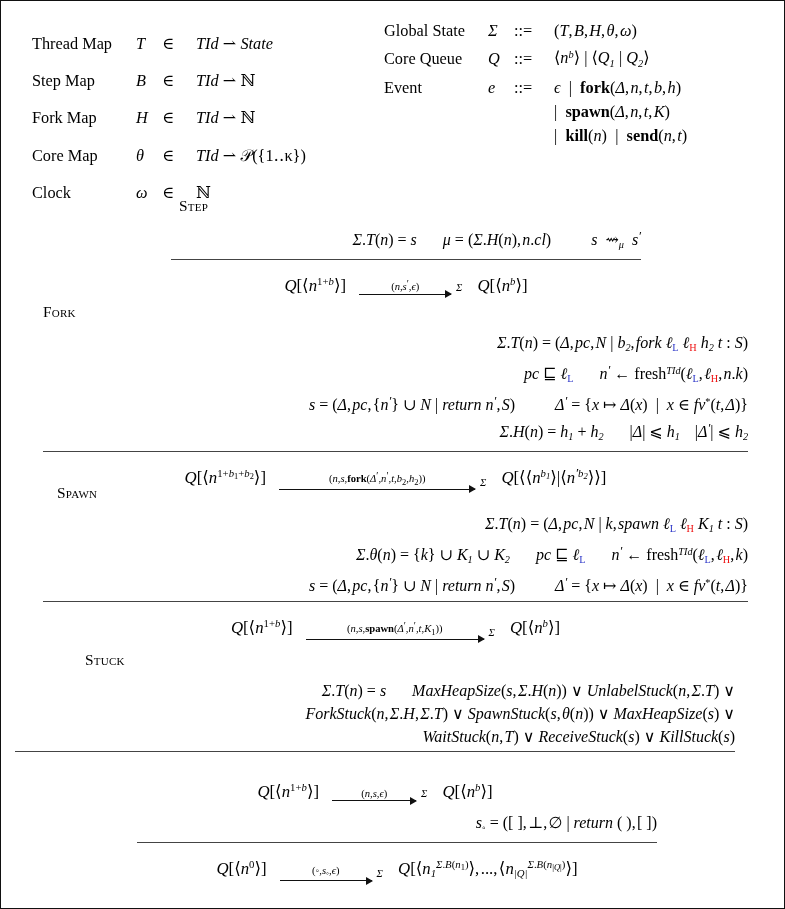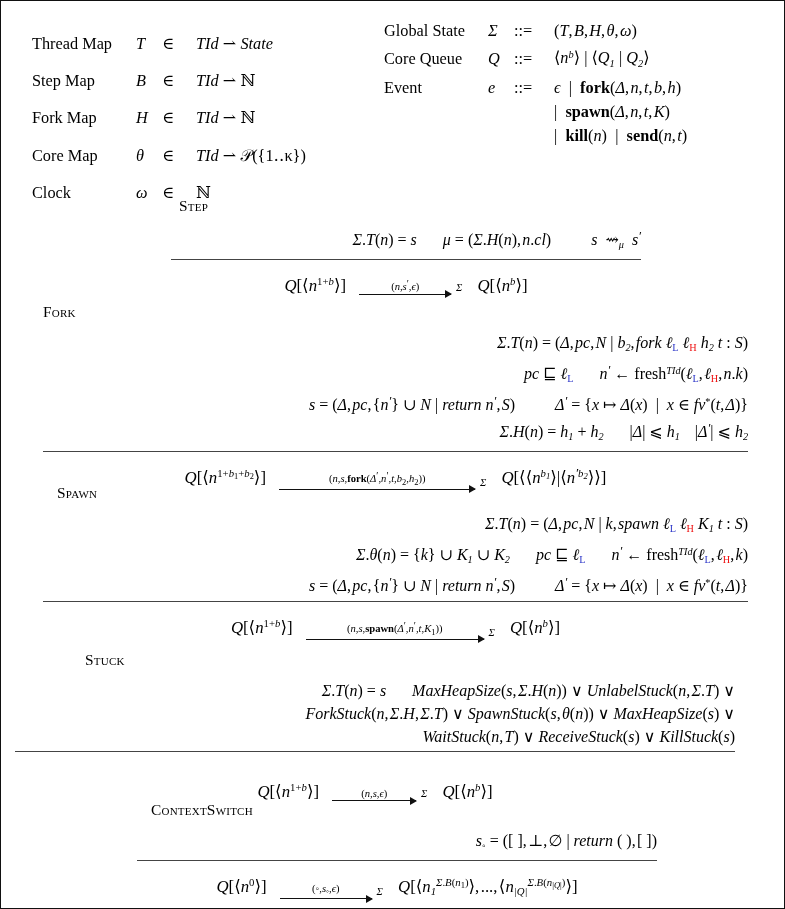--- a/index.html
+++ b/index.html
@@ -289,21 +289,20 @@
       <span class="arrow" style="width:84px;margin-top:30px;">
         <span class="alab">(<span class="mi">n</span>,<span class="mi">s</span>,<span class="mi">ϵ</span>)</span>
         <span class="shaft"></span>
         <span class="asub">Σ</span>
       </span>
       <span class="gap-s"></span><span class="mi">Q</span>[⟨<span class="mi">n</span><span class="sup">b</span>⟩]
     </div>
   </div>
 
   <div class="rule" id="rule-ctx">
-    <div class="rulename">ContextSwitch</div>
     <div class="prem">
       <span class="ln">
         <span class="mi">s</span><span class="subr">◦</span> = ([ ], ⊥, ∅ | <span class="mi">return</span> ( ), [ ])
       </span>
     </div>
     <div class="bar"></div>
     <div class="concl">
       <span class="mi">Q</span>[⟨<span class="mi">n</span><span class="supr">0</span>⟩]
       <span class="arrow" style="width:92px;">
         <span class="alab">(◦,<span class="mi">s</span><span style="font-size:.8em;vertical-align:-.28em;">◦</span>,<span class="mi">ϵ</span>)</span>

